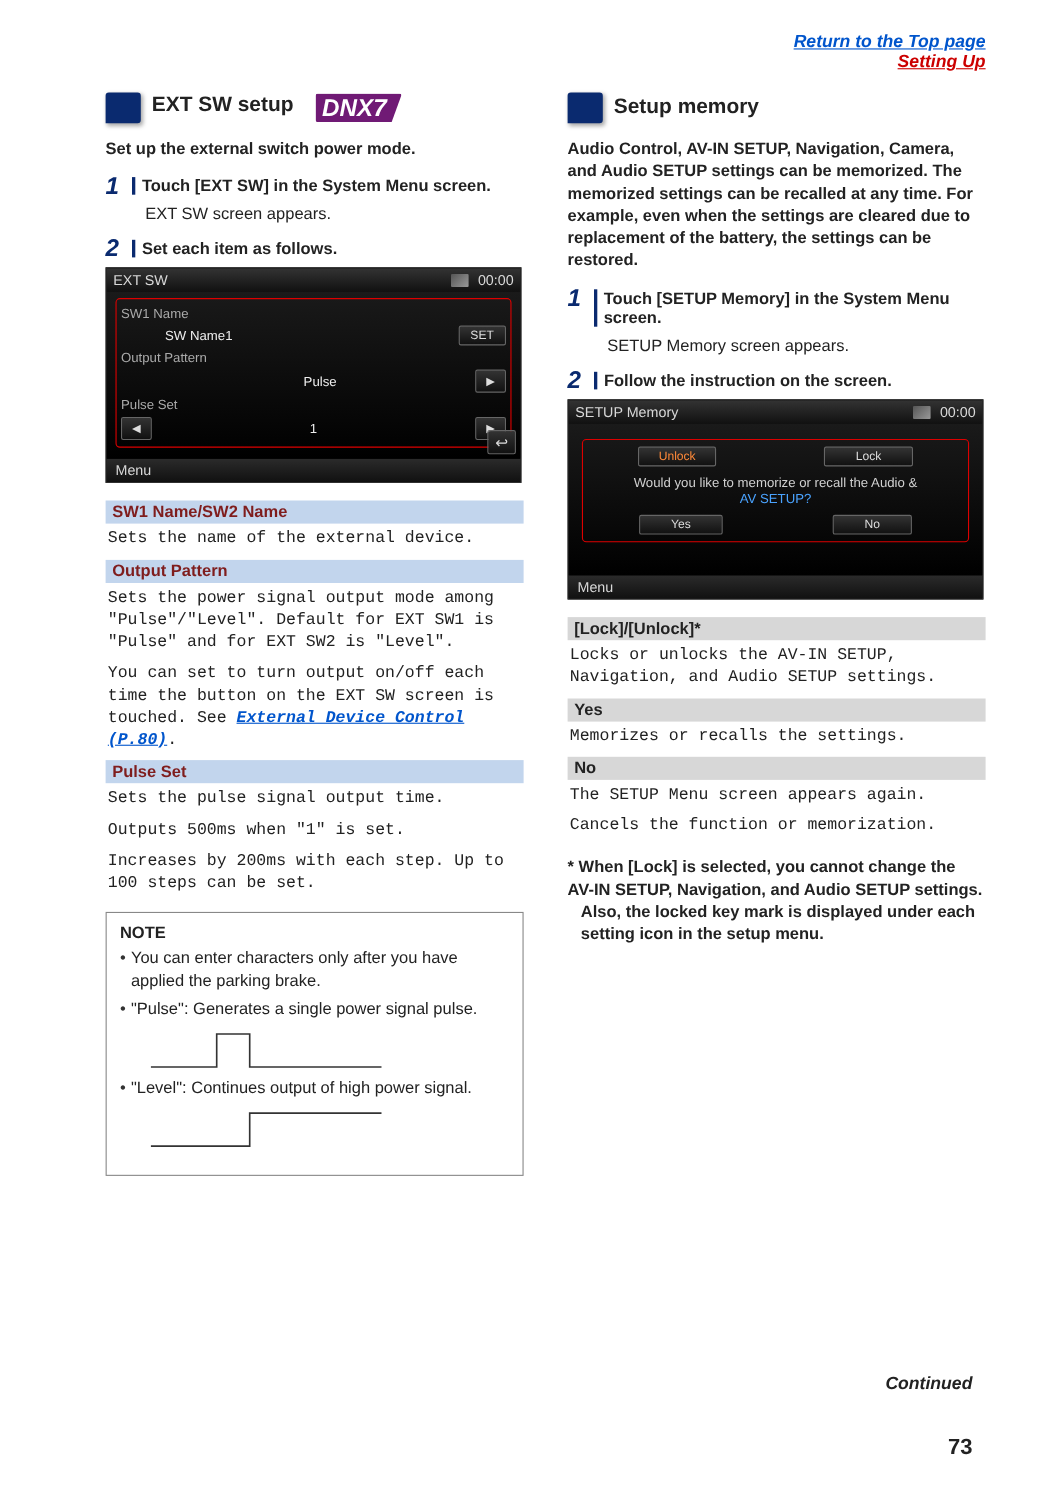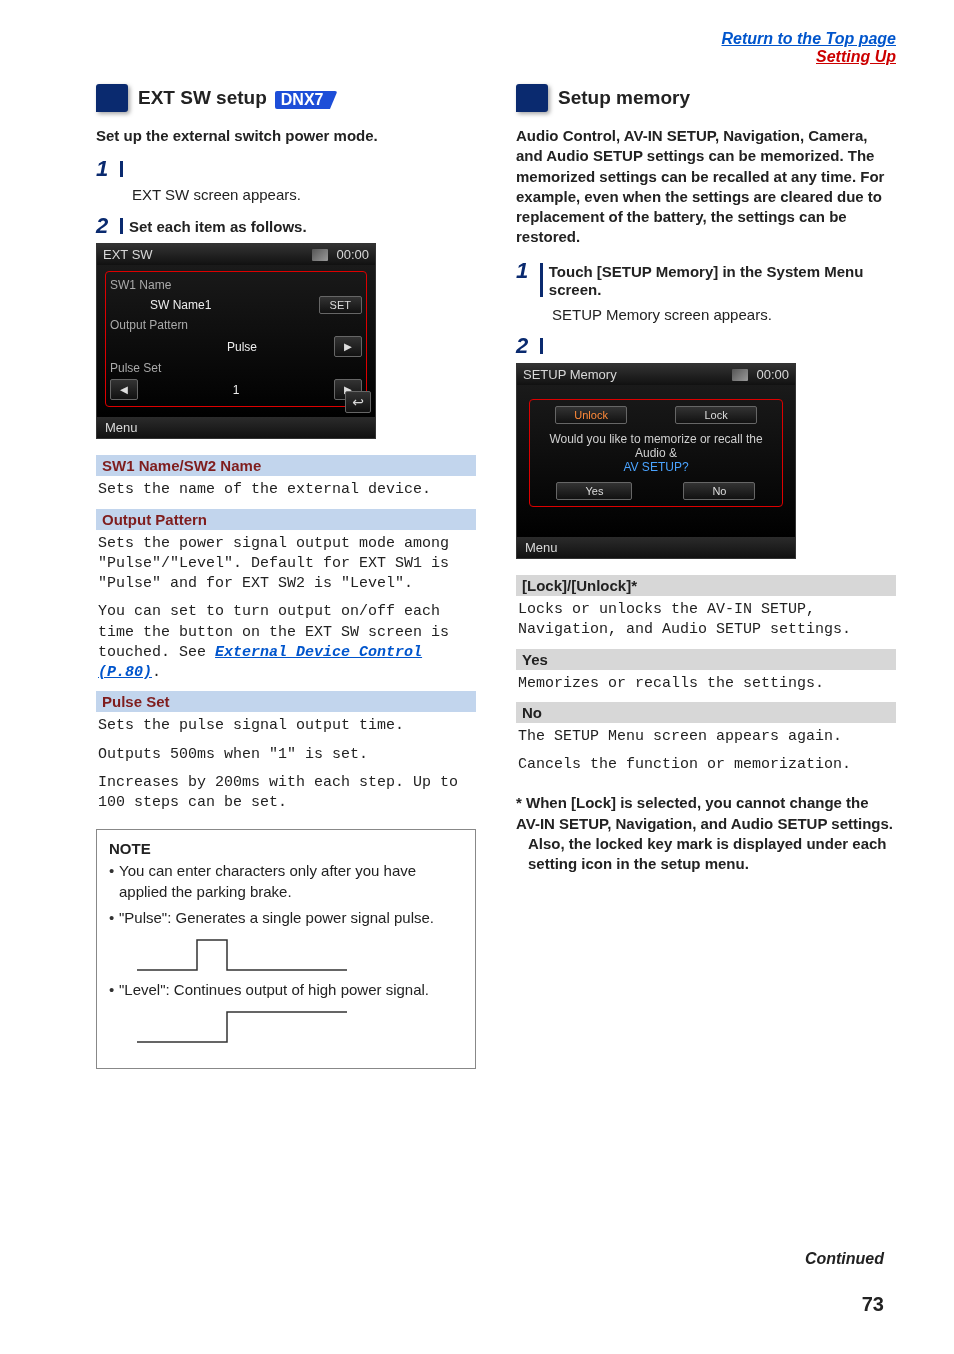--- a/index.html
+++ b/index.html
@@ -36,29 +36,30 @@
     height: 28px;
     background: #0a2a6f;
     border-radius: 3px 3px 3px 0;
     box-shadow: 2px 2px 4px rgba(0,0,0,0.35);
     flex-shrink: 0;
   }
   .section-title {
     font-weight: 700;
     font-size: 19px;
     display: flex;
-    align-items: flex-end;
-    gap: 8px;
+    align-items: flex-start;
+    gap: 20px;
   }
   .dnx-badge {
-    background: #1d4ed8;
+    background: #701a75;
     color: #fff;
+    font-style: italic;
     font-weight: 800;
     padding: 0 14px 0 6px;
-    font-size: 16px;
+    font-size: 22px;
     border-radius: 2px;
     clip-path: polygon(0 0, 100% 0, 88% 100%, 0 100%);
   }
   .intro {
     font-weight: 700;
     font-size: 15px;
     line-height: 1.35;
     margin-bottom: 12px;
   }
   .step {
@@ -87,21 +88,21 @@
     font-size: 15px;
     line-height: 1.25;
     padding-top: 3px;
   }
   .step-sub {
     margin-left: 36px;
     font-size: 15px;
     margin-bottom: 12px;
   }
   .screenshot {
-    width: 280px;
+    width: 378px;
     border: 1px solid #333;
     margin: 6px 0 16px 0;
     background: #000;
     color: #d8d8d8;
     font-family: Arial, sans-serif;
     font-size: 12px;
   }
   .ss-header {
     display: flex;
     justify-content: space-between;
@@ -218,21 +219,21 @@
   .continued {
     position: absolute;
     bottom: 86px;
     right: 70px;
     font-style: italic;
     font-weight: 700;
     font-size: 16px;
   }
   .page-num {
     position: absolute;
-    bottom: 38px;
+    bottom: 26px;
     right: 70px;
     font-weight: 700;
     font-size: 20px;
   }
 </style>
 </head>
 <body>
 
 <div class="top-links">
   <a href="#" class="blue-link">Return to the Top page</a><br>
@@ -248,20 +249,21 @@
         <span>EXT SW setup</span>
         <span class="dnx-badge">DNX7</span>
       </div>
     </div>
 
     <p class="intro">Set up the external switch power mode.</p>
 
     <div class="step">
       <span class="step-num">1</span>
       <span class="step-bar"></span>
+      <span class="step-label">Touch [EXT SW] in the System Menu screen.</span>
     </div>
     <p class="step-sub">EXT SW screen appears.</p>
 
     <div class="step">
       <span class="step-num">2</span>
       <span class="step-bar"></span>
       <span class="step-label">Set each item as follows.</span>
     </div>
 
     <div class="screenshot">
@@ -348,20 +350,21 @@
     <div class="step">
       <span class="step-num">1</span>
       <span class="step-bar"></span>
       <span class="step-label">Touch [SETUP Memory] in the System Menu screen.</span>
     </div>
     <p class="step-sub">SETUP Memory screen appears.</p>
 
     <div class="step">
       <span class="step-num">2</span>
       <span class="step-bar"></span>
+      <span class="step-label">Follow the instruction on the screen.</span>
     </div>
 
     <div class="screenshot">
       <div class="ss-header">
         <span>SETUP Memory</span>
         <span class="ss-header-icons">
           <span class="ss-icon-antenna"></span>
           <span>00:00</span>
         </span>
       </div>

